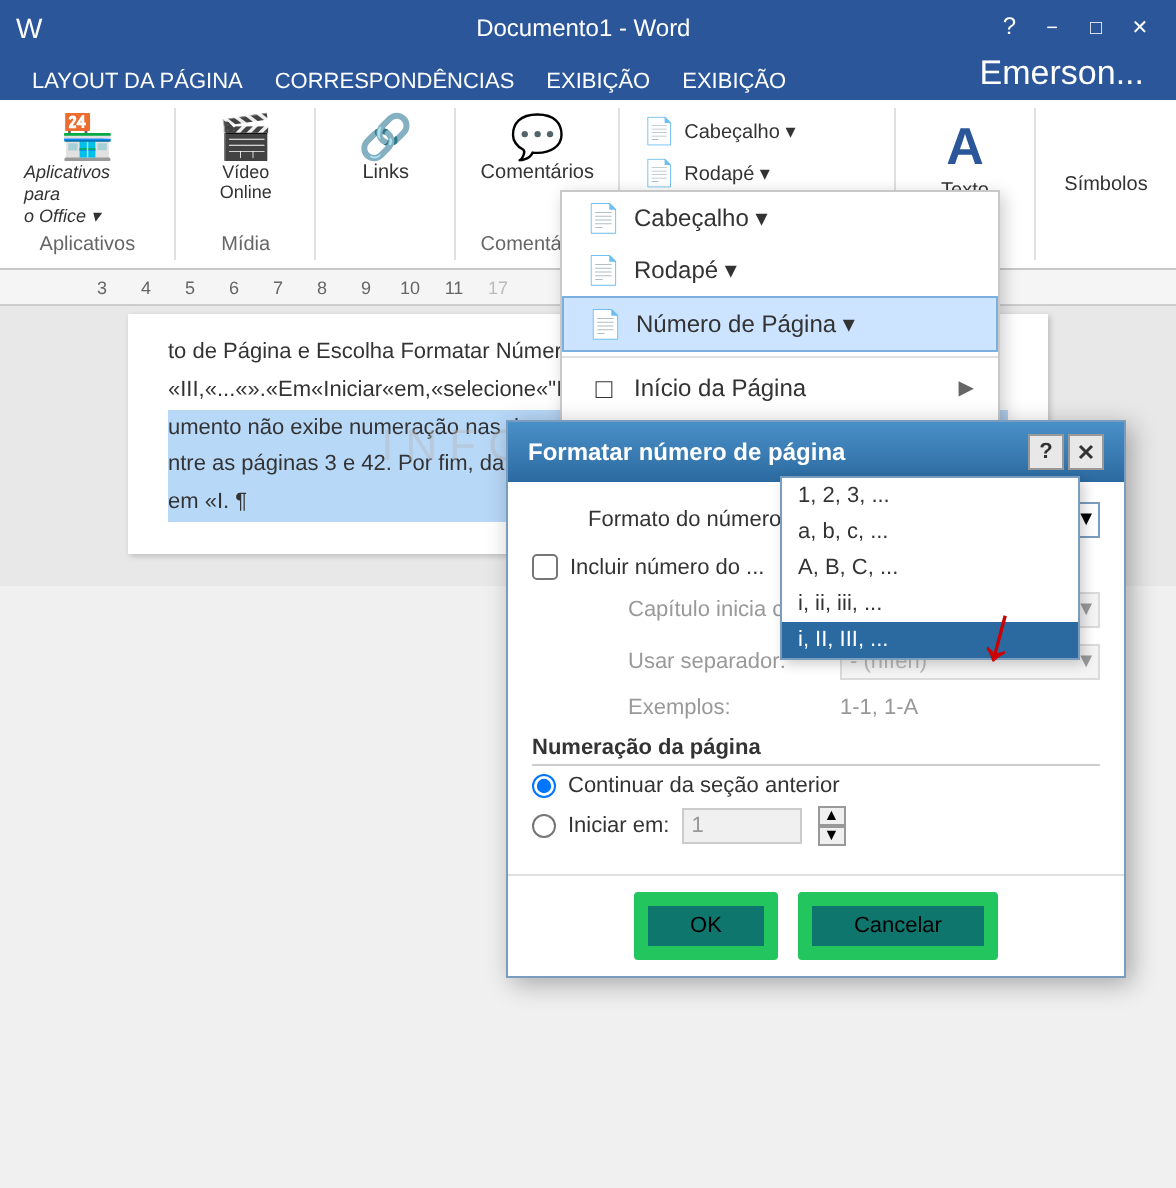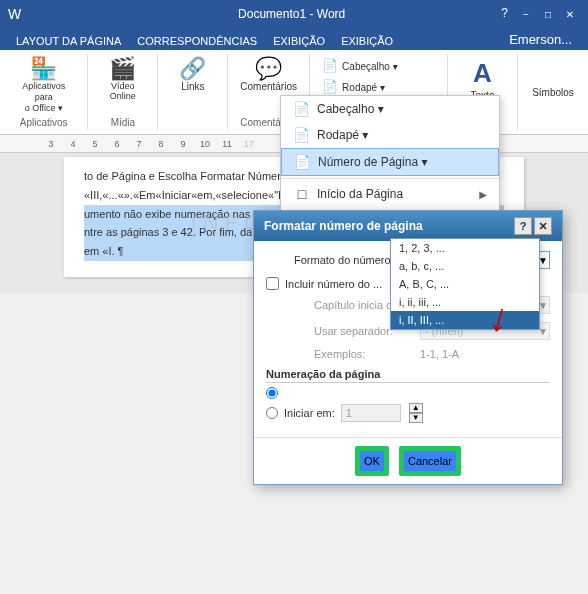--- a/index.html
+++ b/index.html
@@ -35,21 +35,21 @@
       padding: 3px 8px;
       font-size: 11px;
       cursor: pointer;
       color: white;
       white-space: nowrap;
     }
 
     .ribbon-tab-right {
       margin-left: auto;
       padding: 3px 8px;
-      font-size: 13px;
+      font-size: 17px;
       cursor: pointer;
       color: white;
     }
 
     
     .ribbon-content {
       background: white;
       border-bottom: 1px solid #c8c8c8;
       display: flex;
       padding: 4px 0;
@@ -218,24 +218,24 @@
     .radio-row label { font-size: 11px; color: #333; }
 
     .dialog-footer {
       display: flex;
       justify-content: center;
       gap: 10px;
       padding: 8px 12px;
       border-top: 1px solid #e0e0e0;
     }
     .dlg-action-btn {
-      padding: 4px 4px;
-      font-size: 11px;
-      border: 5px solid #22c55e;
-      background: #3b82f6;
+      padding: 4px 21px;
+      font-size: 11px;
+      border: 7px solid #22c55e;
+      background: #0f766e;
       cursor: pointer;
       border-radius: 2px;
     }
 
     
     .doc-area {
       background: #e8e8e8;
       height: 140px;
       overflow: hidden;
       position: relative;
@@ -332,21 +332,21 @@
     <span class="ribbon-tab">EXIBIÇÃO</span>
     <span class="ribbon-tab ribbon-tab-right">Emerson...</span>
   </div>
 
   <div class="ribbon-content">
 
     <div class="ribbon-group">
       <div class="ribbon-group-items">
         <div class="ribbon-item">
           <span class="ribbon-icon">🏪</span>
-          <span class="ribbon-label" style="font-size:9px; text-align:center; line-height:1.2;">Aplicativos para<br>o Office ▾</span>
+          <span class="ribbon-label" style="font-size:9px; text-align:left; line-height:1.2;font-style:italic;">Aplicativos para<br>o Office ▾</span>
         </div>
       </div>
       <span class="ribbon-group-label">Aplicativos</span>
     </div>
 
     <div class="ribbon-group">
       <div class="ribbon-group-items">
         <div class="ribbon-item">
           <span class="ribbon-icon">🎬</span>
           <span class="ribbon-label" style="font-size:9px; text-align:center;">Vídeo<br>Online</span>
@@ -550,20 +550,21 @@
       </div>
 
       <div class="dialog-row dialog-disabled" style="margin-left:20px;">
         <label>Exemplos:</label>
         <span style="font-size:11px;color:#999;">1-1, 1-A</span>
       </div>
 
       <div class="section-label">Numeração da página</div>
       <div class="radio-row">
         <input type="radio" name="numbering" id="cont" checked="" style="">
+        <label for="cont">Continuar da seção anterior</label>
       </div>
       <div class="radio-row">
         <input type="radio" name="numbering" id="start" style="">
         <label for="start">Iniciar em:</label>
         <input type="text" class="dialog-input" value="1" disabled="" style="background: rgb(240, 240, 240);">
         <div class="spinner">
           <button class="spinner-btn">▲</button>
           <button class="spinner-btn">▼</button>
         </div>
       </div>

